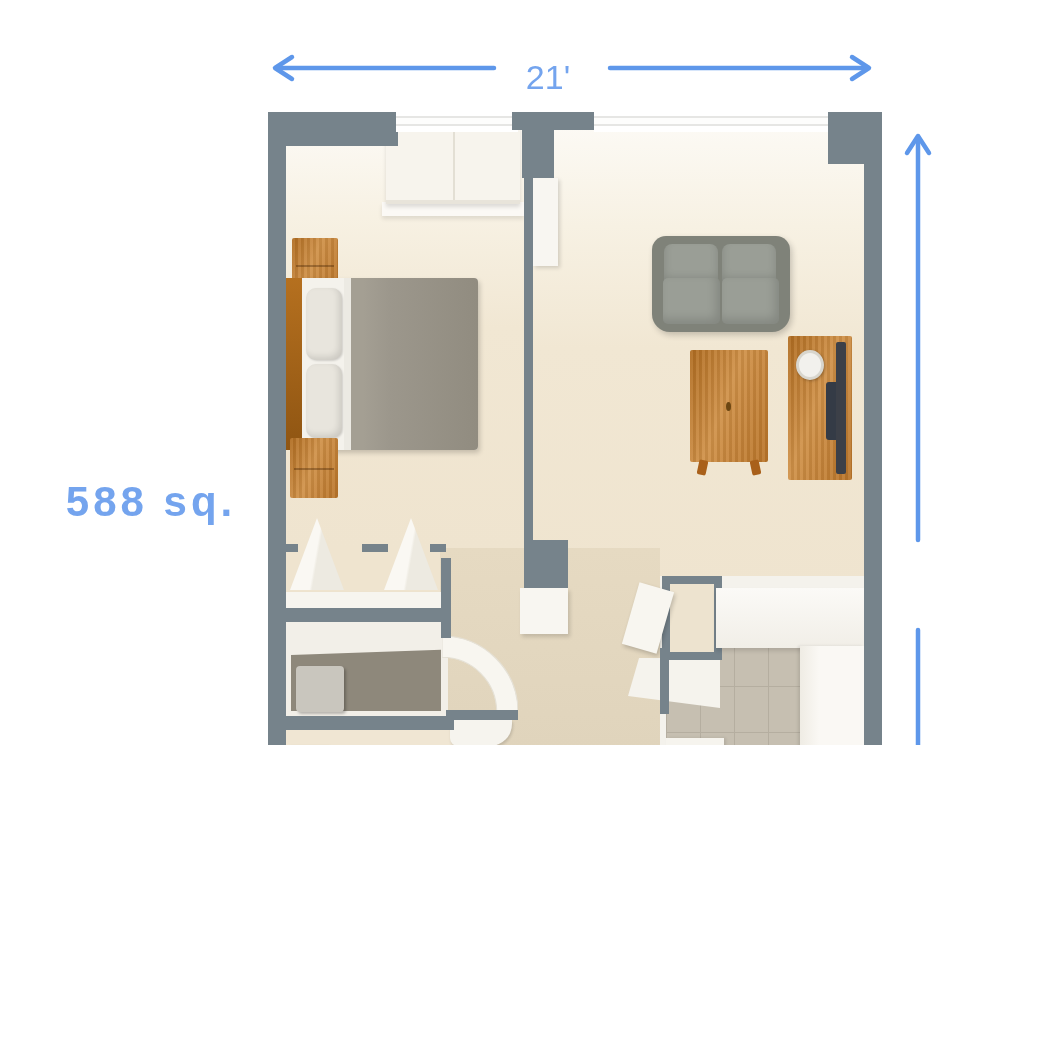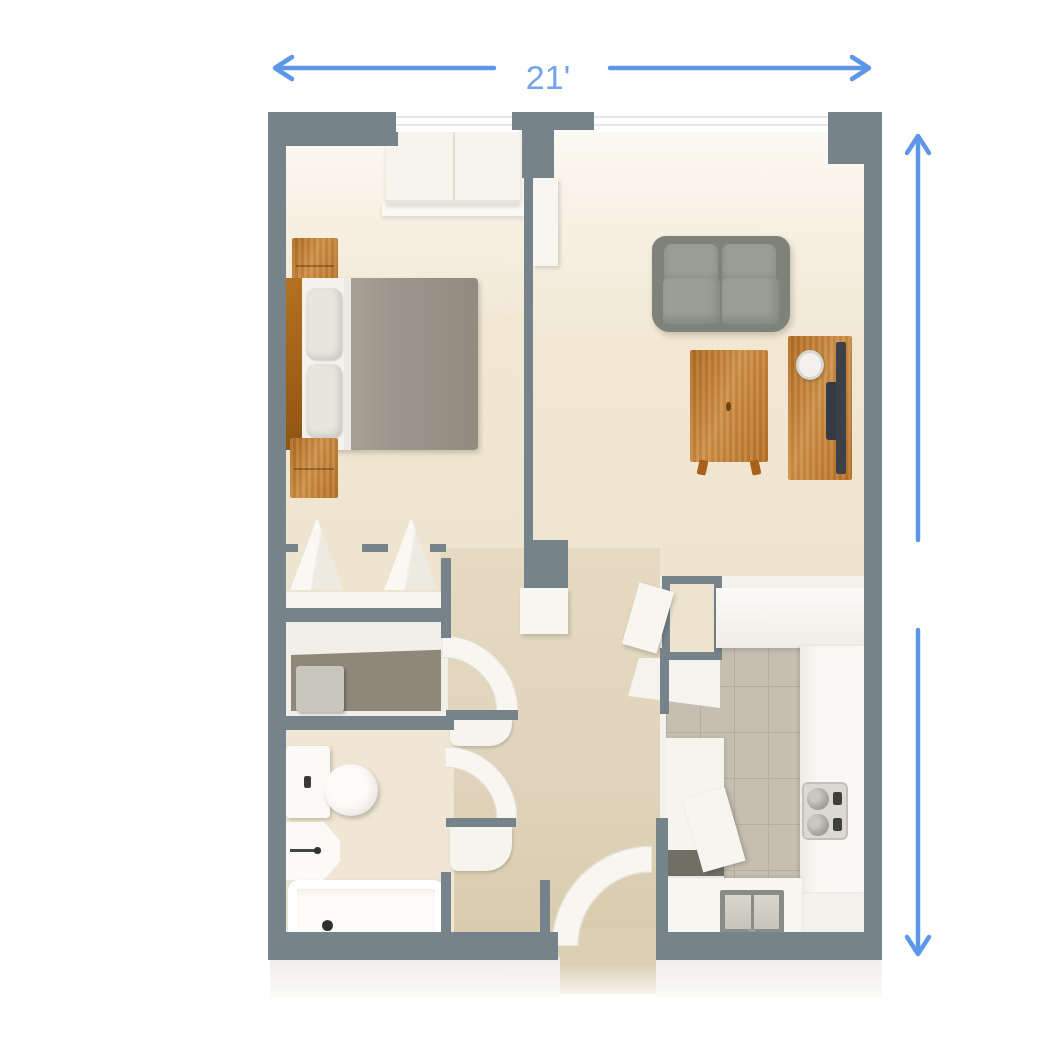--- a/index.html
+++ b/index.html
@@ -1,18 +1,18 @@
 <!DOCTYPE html>
 <html style="--accent: #5E97EA; --dimension-text: #74A4EE; --wall: #76838B; --floor-light: #EFE4CF; --floor-tan: #DFD3BB; --tile: #C6BFB1; --wood: #C8863B; --sofa: #7F8279; --cushion: #9A9E96; --blanket: #9C978C; --background: #FFFFFF;"><head>
 <meta charset="utf-8">
 <style>
   * { margin:0; padding:0; box-sizing:border-box; }
   html,body { background:#fff; }
   body { font-family:"Liberation Sans", sans-serif; }
-  .stage { position:relative; width:1063px; height:1063px; background:var(--background,#fff); overflow:hidden; }
+  .stage { position:relative; width:1063px; height:745px; background:var(--background,#fff); overflow:hidden; }
   .abs { position:absolute; }
 
   
   .dim-label { position:absolute; color:var(--dimension-text,#74A4EE); text-align:center; }
   .dim-width  { left:478px; top:58px;  width:140px; font-size:34px; }
   .dim-height { left:876px; top:544px; width:104px; font-size:52px; }
   .dim-area   { left:44px;  top:478px; width:214px; font-size:42px; font-weight:bold; letter-spacing:4px; }
   .arrow-svg line, .arrow-svg polyline { stroke:var(--accent,#5E97EA); stroke-width:4.5; fill:none; stroke-linecap:round; stroke-linejoin:round; }
 
   
@@ -157,20 +157,21 @@
   </svg>
   <div class="dim-label dim-width">21'</div>
 
   <svg class="abs arrow-svg" style="left:898px;top:122px" width="40" height="846" viewBox="0 0 40 846">
     <polyline points="9,31 20,14 31,31"></polyline>
     <line x1="20" y1="16" x2="20" y2="418"></line>
     <line x1="20" y1="508" x2="20" y2="830"></line>
     <polyline points="9,815 20,832 31,815"></polyline>
   </svg>
 
+  <div class="dim-label dim-area">588 sq.</div>
 
   <div class="abs floor-grad bedroom-floor"></div>
   <div class="abs floor-grad living-floor"></div>
   <div class="abs closet-floor"></div>
   <div class="abs hall-floor"></div>
   <div class="abs entry-floor"></div>
   <div class="abs bath-floor"></div>
   <div class="abs kitchen-base"></div>
   <div class="abs kitchen-tile"></div>
 

